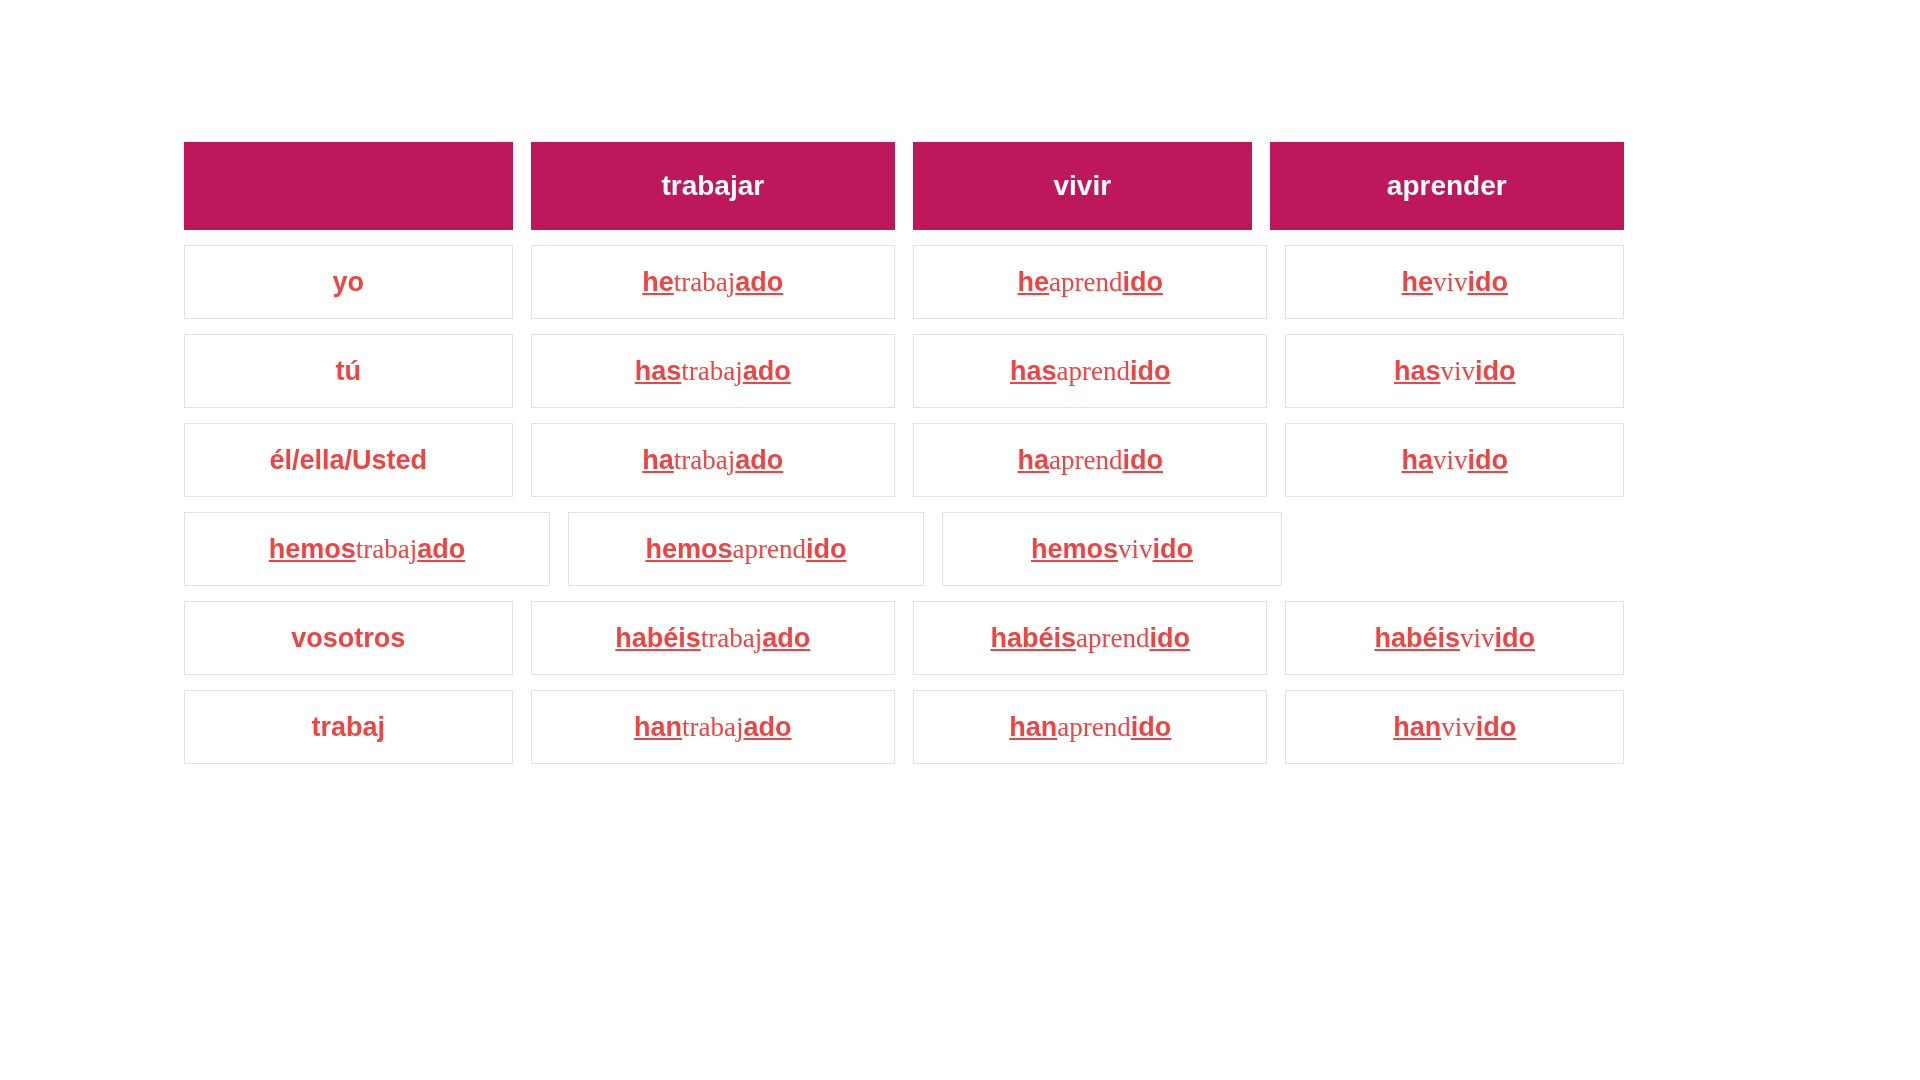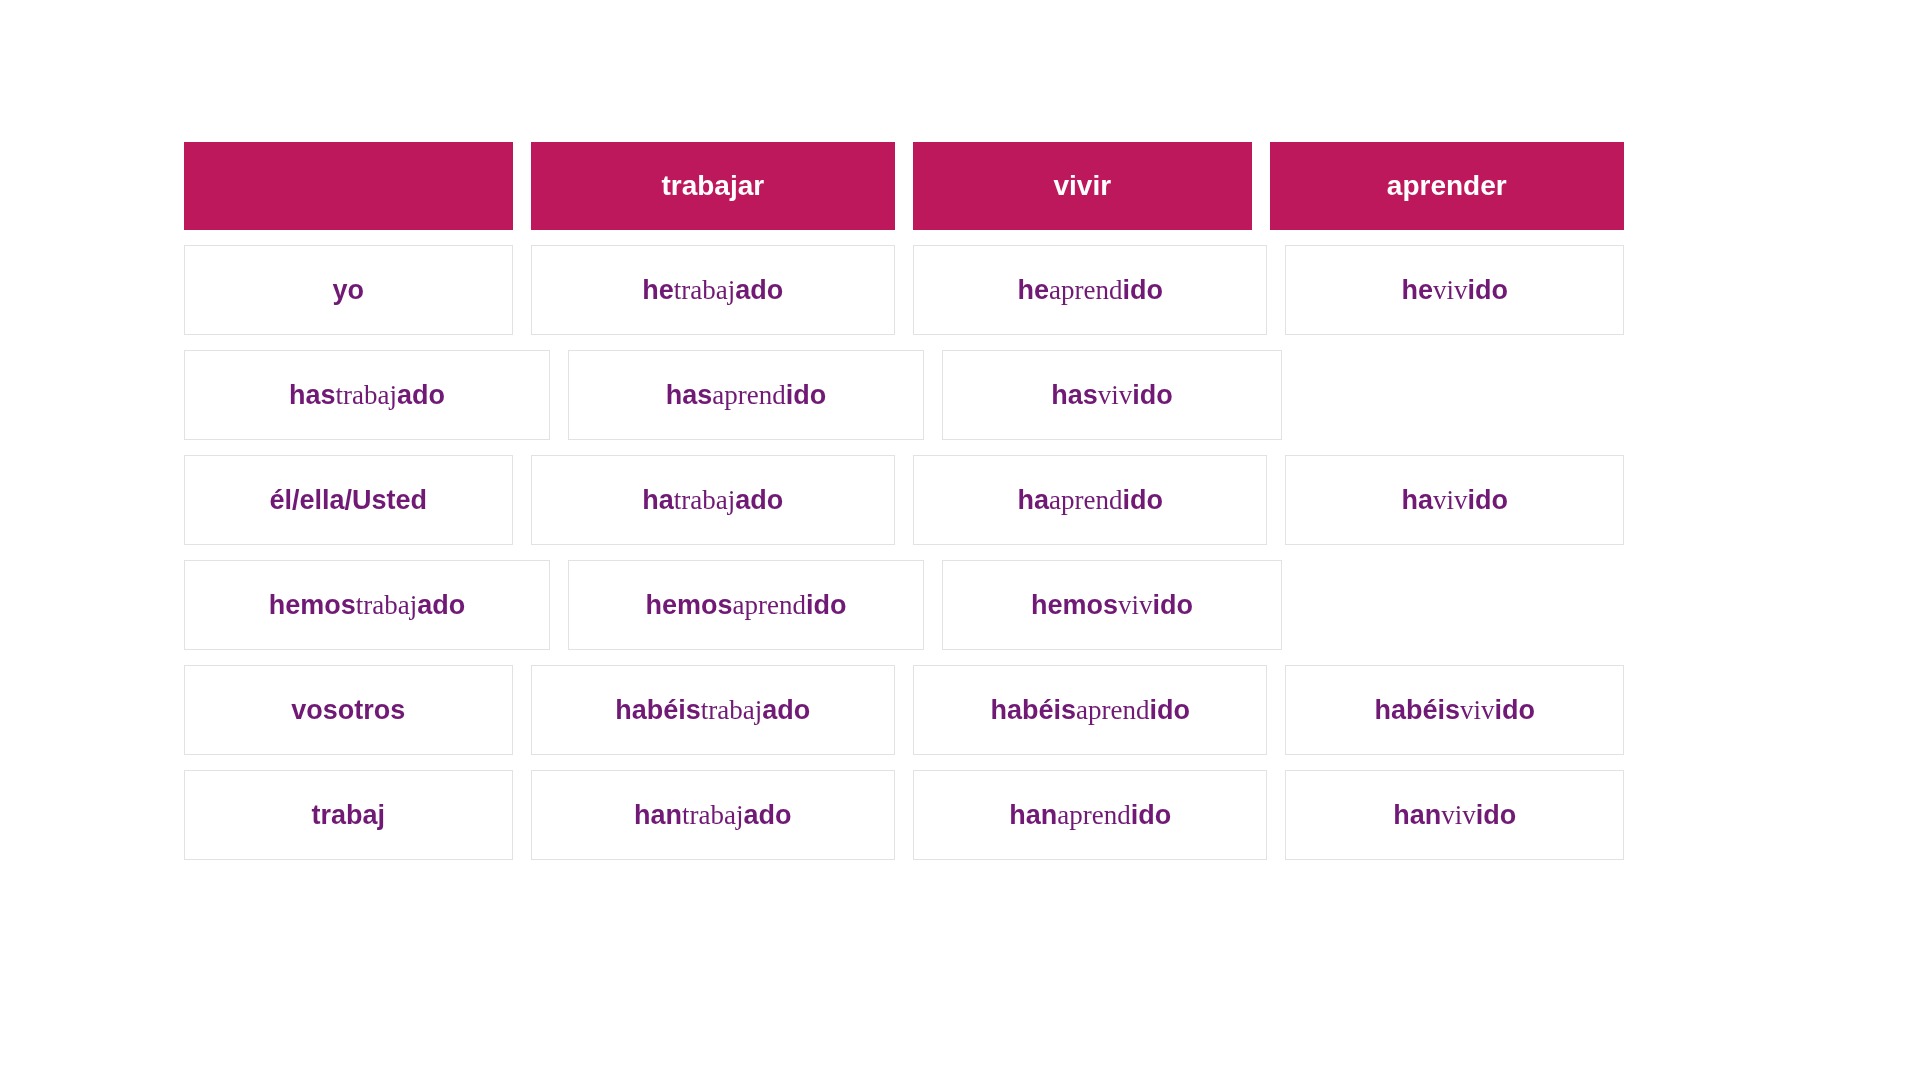--- a/index.html
+++ b/index.html
@@ -19,27 +19,27 @@
   }
 
   .row {
     display: flex;
     gap: 18px;
     margin-bottom: 15px;
   }
 
   .cell {
     box-sizing: border-box;
-    height: 90px;
+    height: 74px;
     display: flex;
     align-items: center;
     justify-content: center;
     text-align: center;
     font-size: 27px;
-    color: #701a75;
+    color: #ef4444;
   }
 
   .col-0 { width: 330px; }
   .col-1 { width: 366px; }
   .col-2 { width: 356px; }
   .col-3 { width: 340px; }
 
   .header-cell {
     background: #be185d;
     color: #ffffff;
@@ -57,20 +57,21 @@
     background: #ffffff;
     border: 1px solid #e2e2e2;
   }
 
   .pronoun {
     font-weight: bold;
   }
 
   .verb b {
     font-weight: bold;
+    text-decoration: underline;
   }
 
   .verb span.stem {
     font-weight: normal;
     font-family: Liberation Serif, serif;
   }
 </style>
 </head>
 <body>
 
@@ -96,20 +97,21 @@
         <b>ido</b>
       </div>
     <div class="cell body-cell col-3 verb">
         <b>he</b>
         <span class="stem"> viv</span>
         <b>ido</b>
       </div>
   </div>
 
   <div class="row">
+    <div class="cell body-cell col-0 pronoun">tú</div>
     <div class="cell body-cell col-1 verb">
         <b>has</b>
         <span class="stem"> trabaj</span>
         <b>ado</b>
       </div>
     <div class="cell body-cell col-2 verb">
         <b>has</b>
         <span class="stem"> aprend</span>
         <b>ido</b>
       </div>

